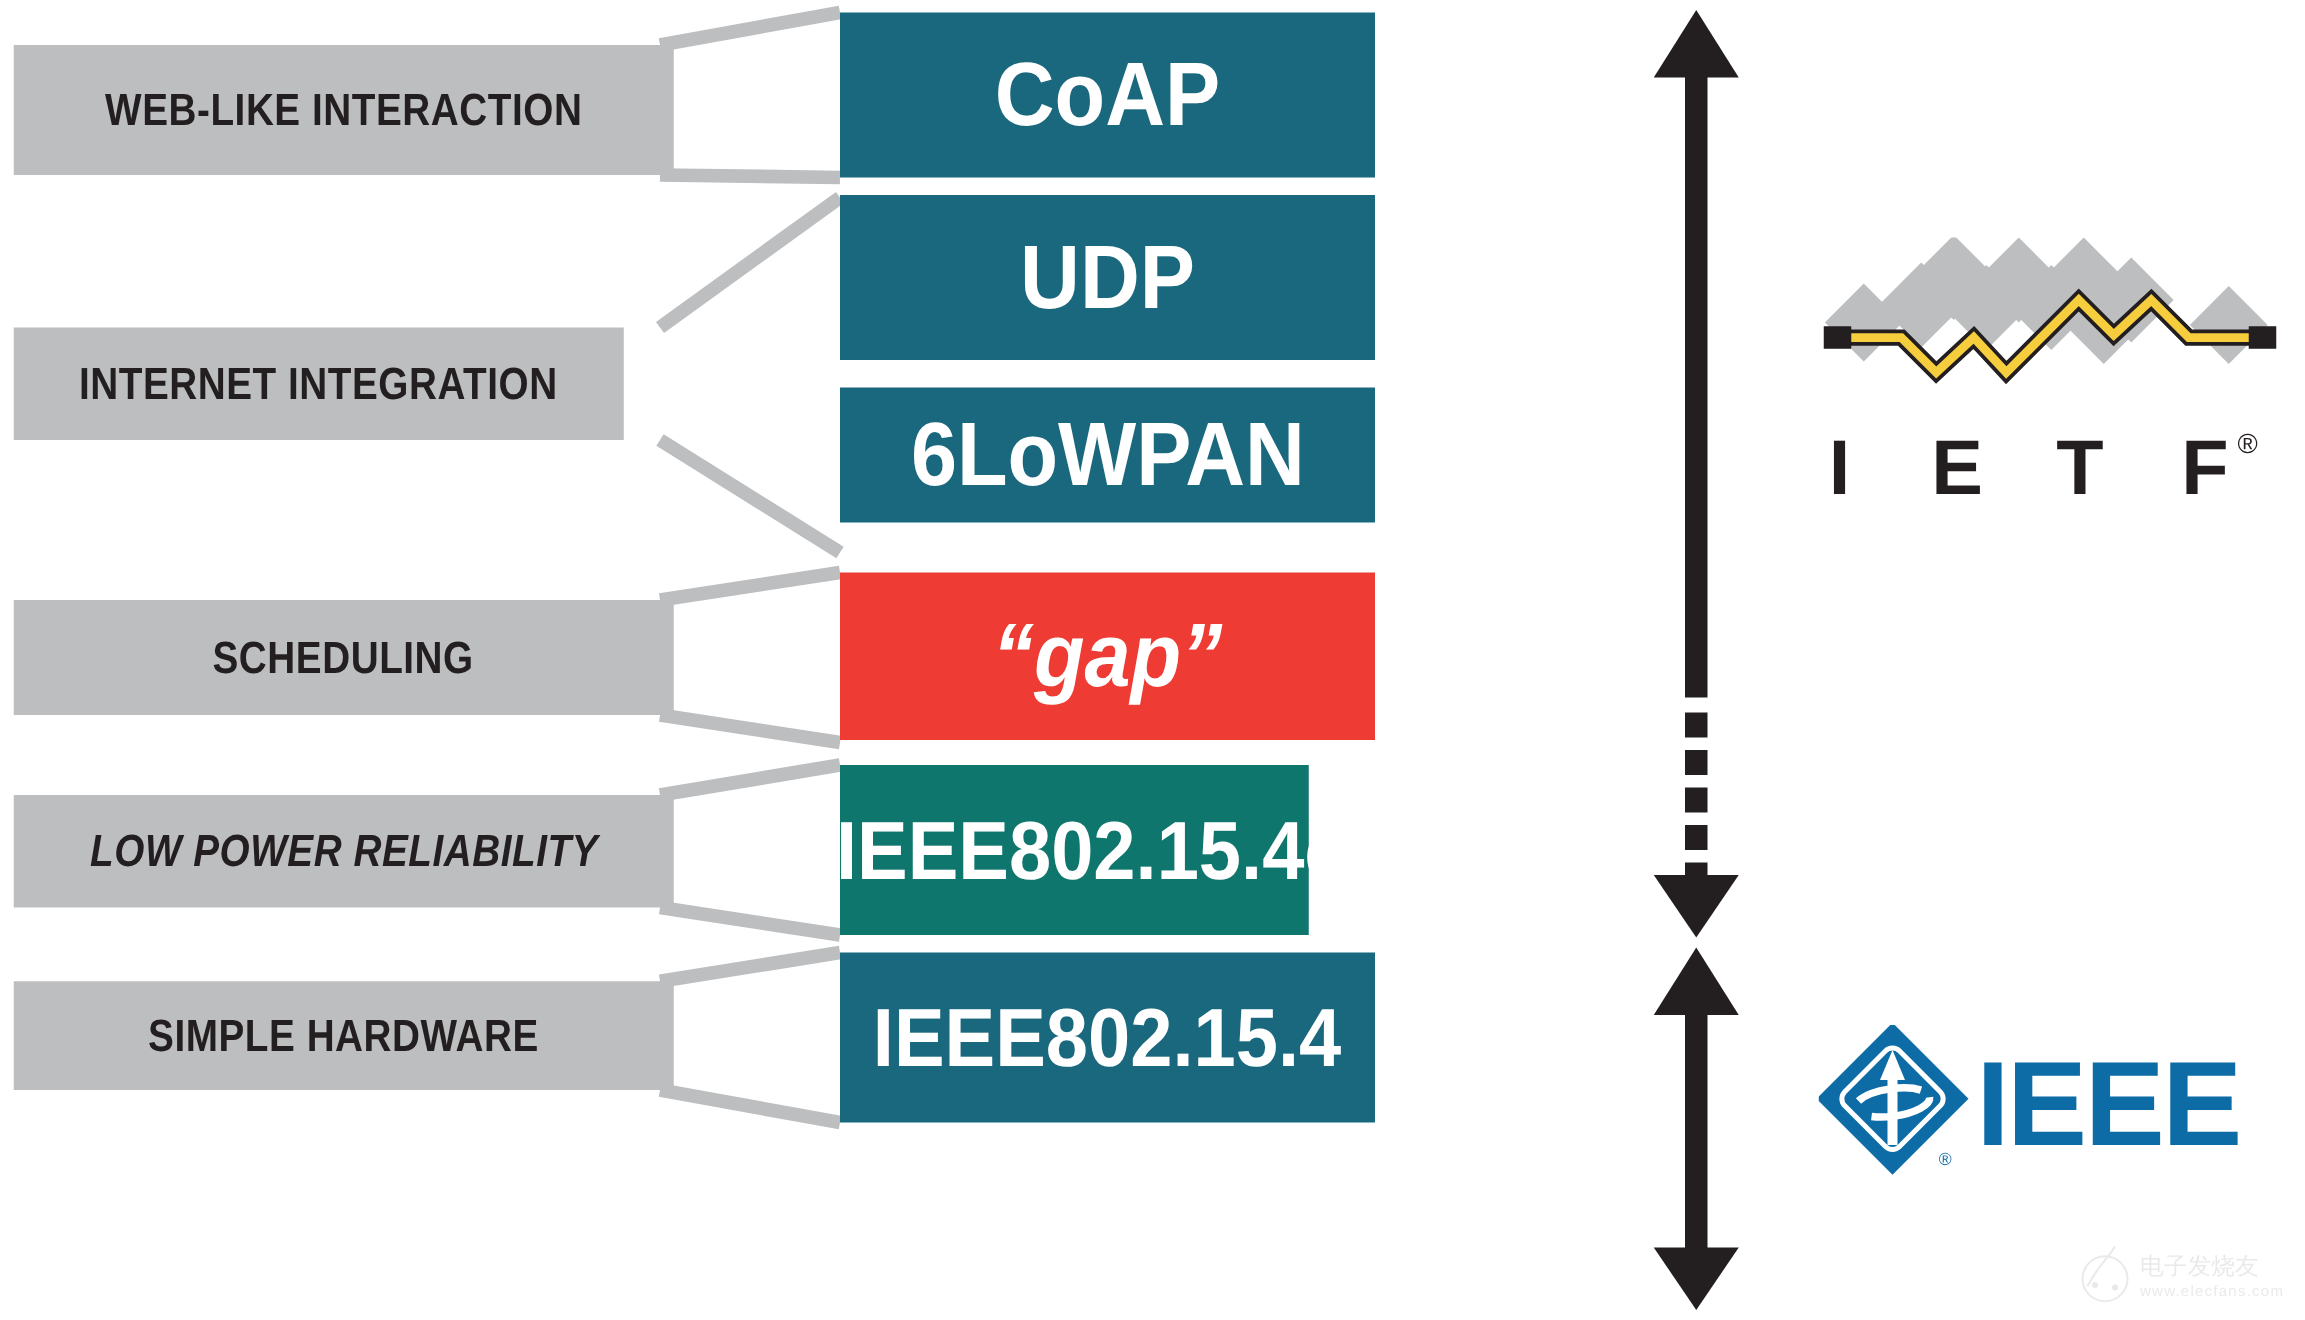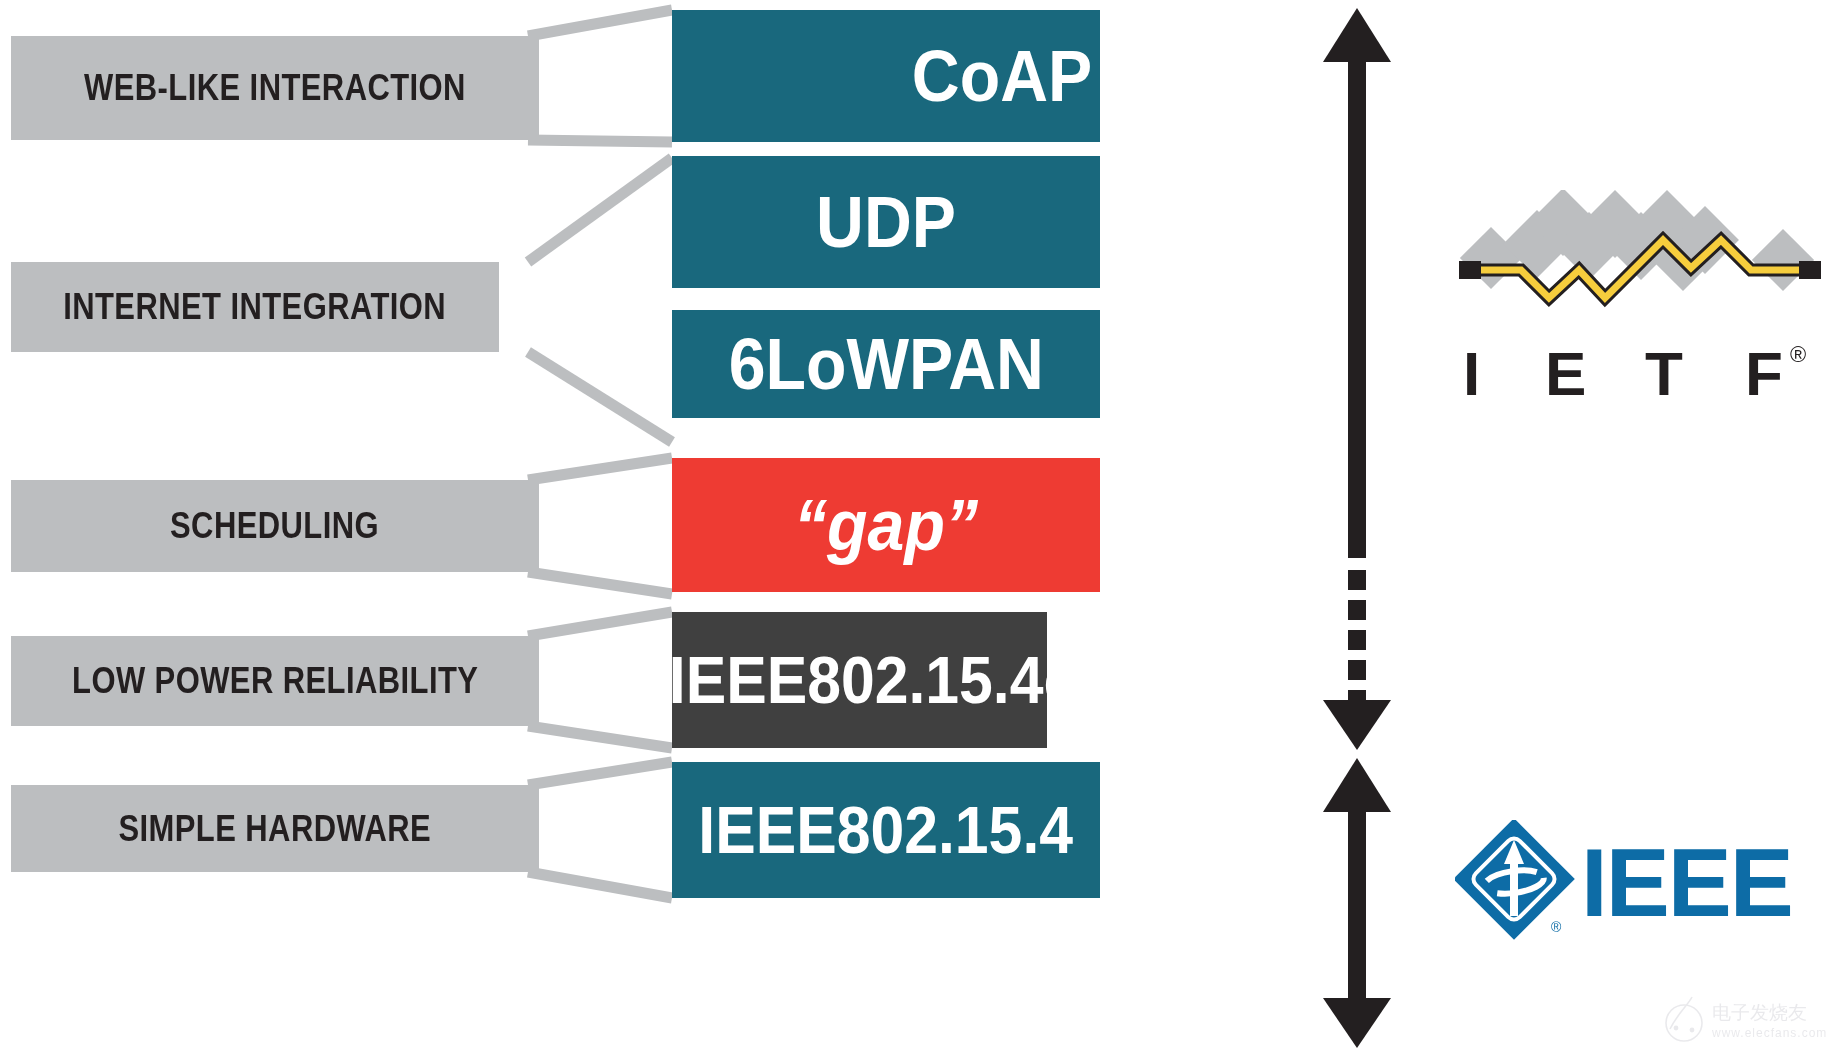--- a/index.html
+++ b/index.html
@@ -130,45 +130,45 @@
   </div>
 
   <div class="label-bar" style="top:262px; height:90px; width:488px;text-align:right;">
     <span class="label-text">INTERNET INTEGRATION</span>
   </div>
 
   <div class="label-bar" style="top:480px; height:92px; width:528px;">
     <span class="label-text">SCHEDULING</span>
   </div>
 
-  <div class="label-bar" style="top:636px; height:90px; width:528px;">
+  <div class="label-bar" style="top:636px; height:90px; width:528px;font-style:italic;">
     <span class="label-text">LOW POWER RELIABILITY</span>
   </div>
 
   <div class="label-bar" style="top:785px; height:87px; width:528px;">
     <span class="label-text">SIMPLE HARDWARE</span>
   </div>
 
-  <div class="proto-box" style="left:672px; top:10px; width:428px; height:132px; background:#19687d;justify-content:flex-end;">
+  <div class="proto-box" style="left:672px; top:10px; width:428px; height:132px; background:#19687d;">
     <span class="proto-text">CoAP</span>
   </div>
 
   <div class="proto-box" style="left:672px; top:156px; width:428px; height:132px; background:#19687d;">
     <span class="proto-text">UDP</span>
   </div>
 
   <div class="proto-box" style="left:672px; top:310px; width:428px; height:108px; background:#19687d;">
     <span class="proto-text">6LoWPAN</span>
   </div>
 
   <div class="proto-box" style="left:672px; top:458px; width:428px; height:134px; background:#ee3b33;font-style:italic;">
     <span class="proto-text">“gap”</span>
   </div>
 
-  <div class="proto-box" style="left:672px; top:612px; width:348px; height:136px; background:#404040;padding-left:27px;">
+  <div class="proto-box" style="left:672px; top:612px; width:348px; height:136px; background:#0f766e;padding-left:27px;">
     <span class="proto-text" style="font-size:66px;">IEEE802.15.4e</span>
   </div>
 
   <div class="proto-box" style="left:672px; top:762px; width:428px; height:136px; background:#19687d;align-items:center;">
     <span class="proto-text" style="font-size:66px;">IEEE802.15.4</span>
   </div>
 
   <svg id="arrows" viewBox="0 0 1844 1056" preserveAspectRatio="none">
 
     <g fill="#231f20" stroke="none">

